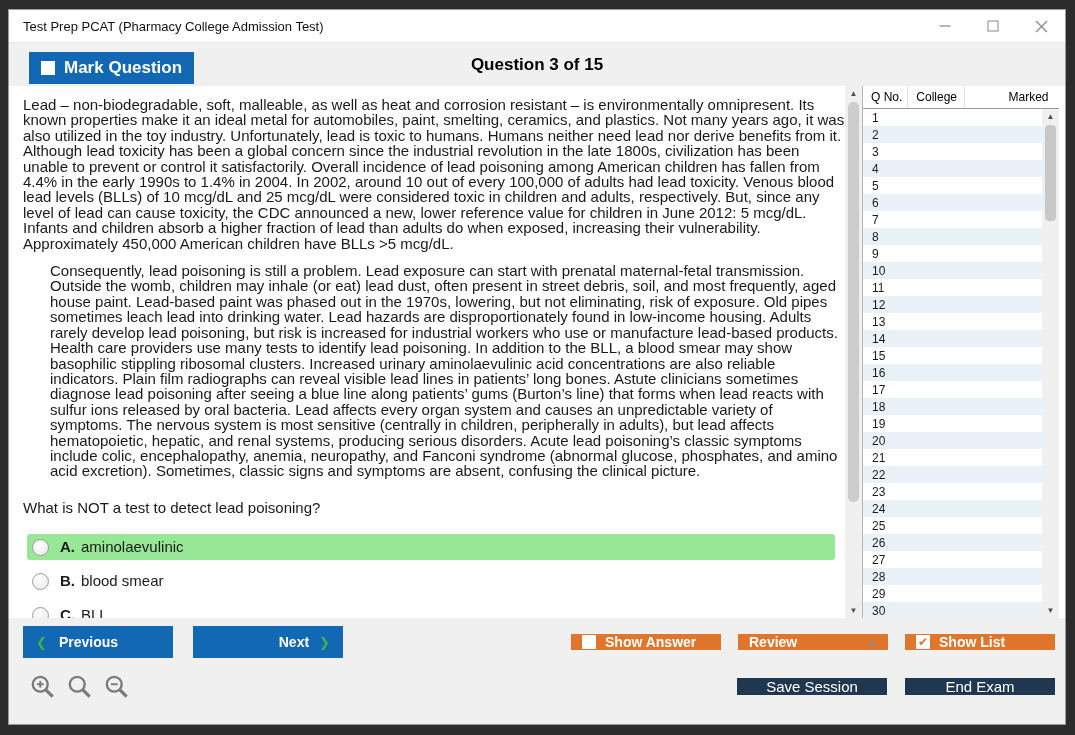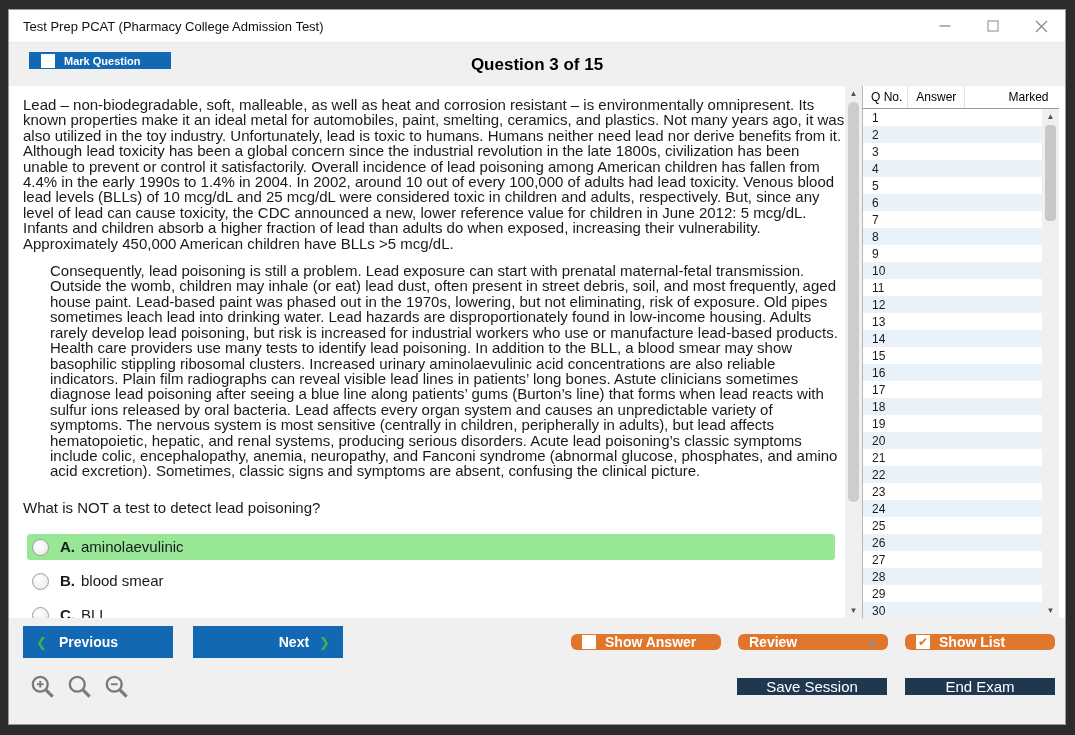--- a/index.html
+++ b/index.html
@@ -16,22 +16,22 @@
   }
   
   .titlebar { height:32px; flex:0 0 auto; display:flex; align-items:center;
     padding-left:14px; background:#fff;gap:8px; }
   .title { font-size:13px; color:#111; }
   .win-controls { margin-left:auto; display:flex; height:100%; }
   .winbtn { width:48px; display:flex; align-items:center; justify-content:center; cursor:default; }
   
   .header { height:44px; flex:0 0 auto; background:#f0f0f0; position:relative;
     display:flex; align-items:center; border-top:1px solid #e8e8e8; }
-  .mark-btn { position:absolute; left:20px; top:9px; height:17px; min-width:142px;
-    background:#1268b3; border:none; color:#fff; font-weight:bold; font-size:11px;
+  .mark-btn { position:absolute; left:20px; top:9px; height:32px; min-width:142px;
+    background:#1268b3; border:none; color:#fff; font-weight:bold; font-size:17px;
     display:flex; align-items:center; gap:9px; padding:0 12px;
     font-family:inherit; }
   .qcounter { width:100%; text-align:center; font-size:17px; font-weight:bold; color:#000; }
   
   .main { flex:1 1 auto; display:flex; min-height:0; background:#fff; }
   .content { flex:1 1 auto; padding:11px 0 0 14px; font-size:15px; line-height:15.4px;
     color:#1a1a1a; overflow:hidden; max-width:836px; }
   .content p { margin:0 0 12px 0; }
   .content p.para2 { margin-bottom:21px;margin-left:27px; }
   .content p.prompt { margin-bottom:19px; }
@@ -66,21 +66,21 @@
   .sb-scroll { position:absolute; right:0; top:0; bottom:0; }
   .sb-scroll .vs-thumb { top:16px; height:96px; background:#c8c8c8; border-radius:4px; }
   
   .footer { flex:0 0 auto; height:106px; background:#f0f0f0; padding:8px 10px 0 14px; }
   .f-row { display:flex; align-items:center; }
   .f-row1 { height:32px; margin-bottom:13px; }
   .f-row2 { height:31px;gap:7px; }
   .btn { border:none; font-family:inherit; font-size:14px; font-weight:bold; color:#fff;
     height:100%; display:flex; align-items:center; cursor:default; }
   .btn.blue { background:#1268b3; width:150px; }
-  .btn.orange { background:#e0762b; width:150px; padding:0 11px; gap:9px;border-radius:6px; }
+  .btn.orange { background:#e0762b; width:150px; padding:0 11px; gap:9px; }
   .btn.navy { background:#20384f; width:150px; justify-content:center; font-weight:normal; font-size:15px; }
   .btn-prev { padding-left:13px; gap:12px; }
   .btn-next { justify-content:flex-end; padding-right:13px; gap:10px; margin-left:20px; }
   .chev { color:#3fb549; font-size:13px; font-weight:bold; }
   .right-group { margin-left:auto; display:flex; gap:17px; }
   .right-group2 { margin-left:auto; display:flex; gap:18px; }
   .checkbox { width:14px; height:14px; background:#fff; flex:0 0 auto;
     display:flex; align-items:center; justify-content:center;
     font-size:12px; font-weight:bold; color:#e0762b; line-height:14px; }
   .caret { margin-left:auto; color:#7d93a2; font-size:10px; }
@@ -147,21 +147,21 @@
 
     <div class="vscroll content-scroll">
       <span class="vs-arrow up">▲</span>
       <span class="vs-thumb"></span>
       <span class="vs-arrow down">▼</span>
     </div>
 
     <div class="sidebar">
       <div class="sb-header">
         <span class="sb-col c1">Q No.</span>
-        <span class="sb-col c2">Answer</span>
+        <span class="sb-col c2">College</span>
         <span class="sb-col c3">Marked</span>
       </div>
       <div class="sb-body">
         <div class="sb-rows">
 
             <div class="sb-row">
               <span class="sb-cell q">1</span>
               <span class="sb-cell a"></span>
               <span class="sb-cell m"></span>
             </div>

